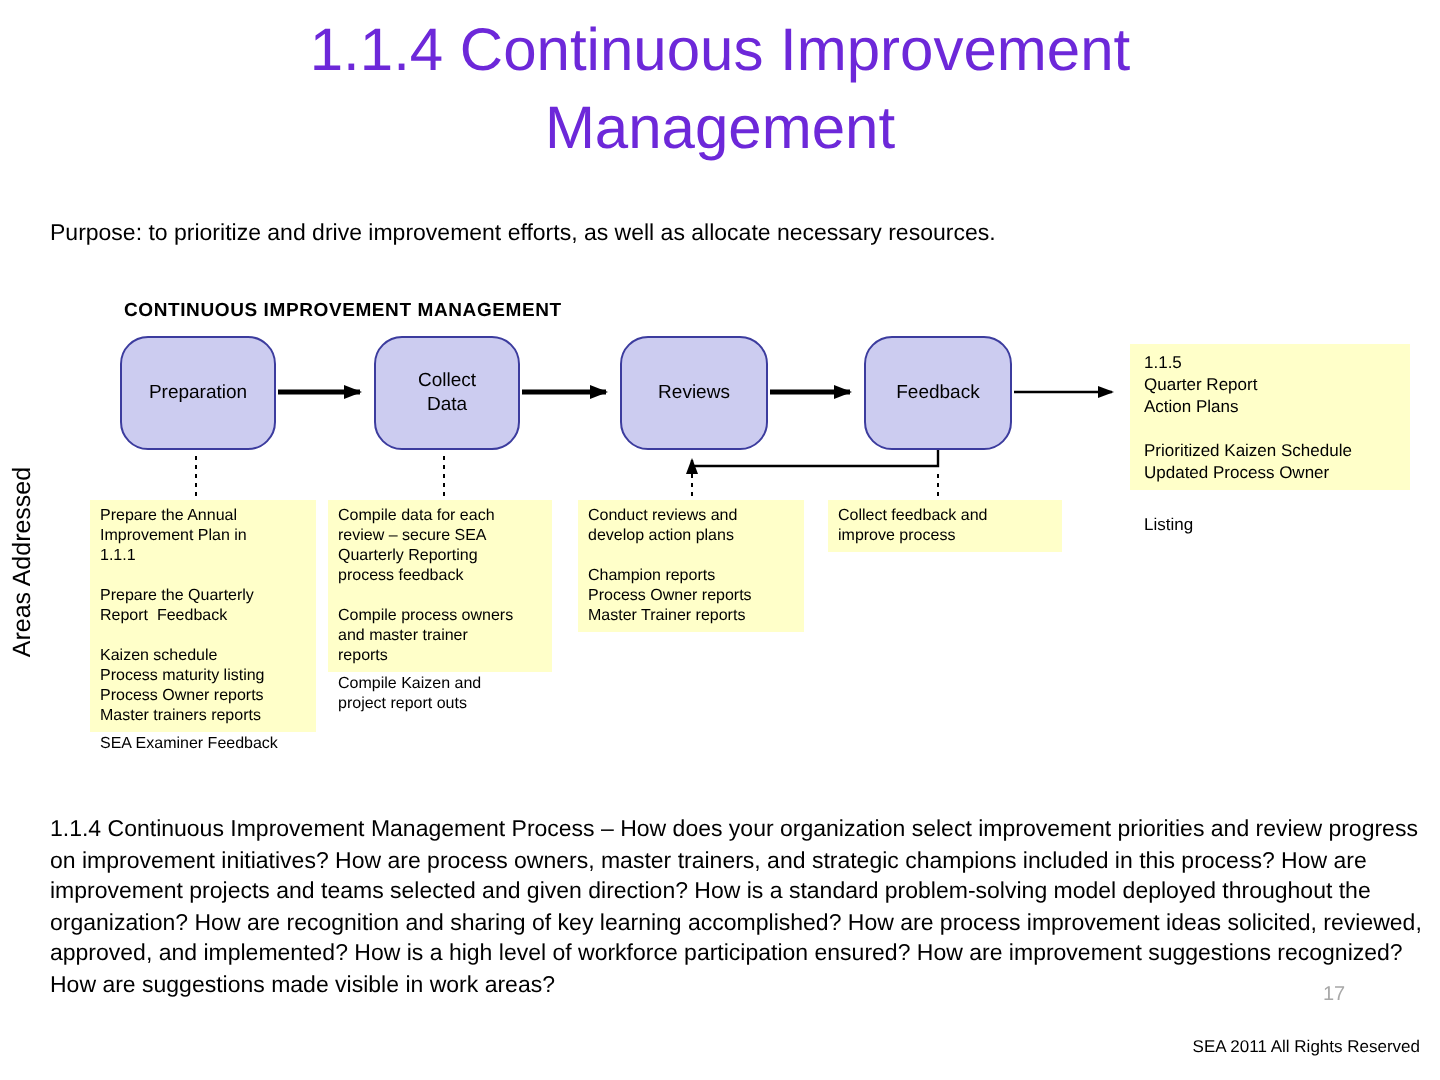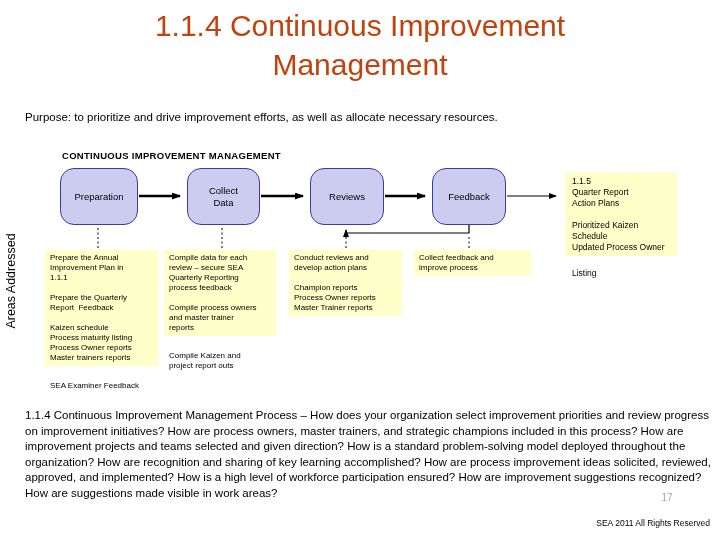--- a/index.html
+++ b/index.html
@@ -14,21 +14,21 @@
   }
   .title {
     position: absolute;
     top: 6px;
     left: 90px;
     width: 540px;
     text-align: center;
     font-size: 30px;
     line-height: 39px;
     font-weight: 400;
-    color: #c2410c;
+    color: #6d28d9;
   }
   .purpose {
     position: absolute;
     top: 111px;
     left: 25px;
     width: 600px;
     font-size: 11.5px;
   }
   .diagram-header {
     position: absolute;
@@ -75,28 +75,28 @@
   #col-1 { left: 45px;  top: 250px; width: 113px; }
   #col-2 { left: 164px; top: 250px; width: 112px; }
   #col-3 { left: 289px; top: 250px; width: 113px; }
   #col-4 { left: 414px; top: 250px; width: 117px; }
   .hl {
     background: var(--highlight, #ffffc9);
     padding: 3px 4px 3px 5px;
     white-space: pre-wrap;
   }
   .spill {
-    padding: 15px 4px 0 5px;
+    padding: 1px 4px 0 5px;
     white-space: pre-wrap;
   }
   .output-note {
     position: absolute;
     left: 565px;
     top: 172px;
-    width: 112px;
+    width: 140px;
     font-size: 8.5px;
     line-height: 11px;
   }
   .output-note .hl { padding: 4px 6px 3px 7px; }
   .output-note .spill { padding: 12px 6px 0 7px; }
   .connector-svg {
     position: absolute;
     top: 0; left: 0;
     pointer-events: none;
   }

